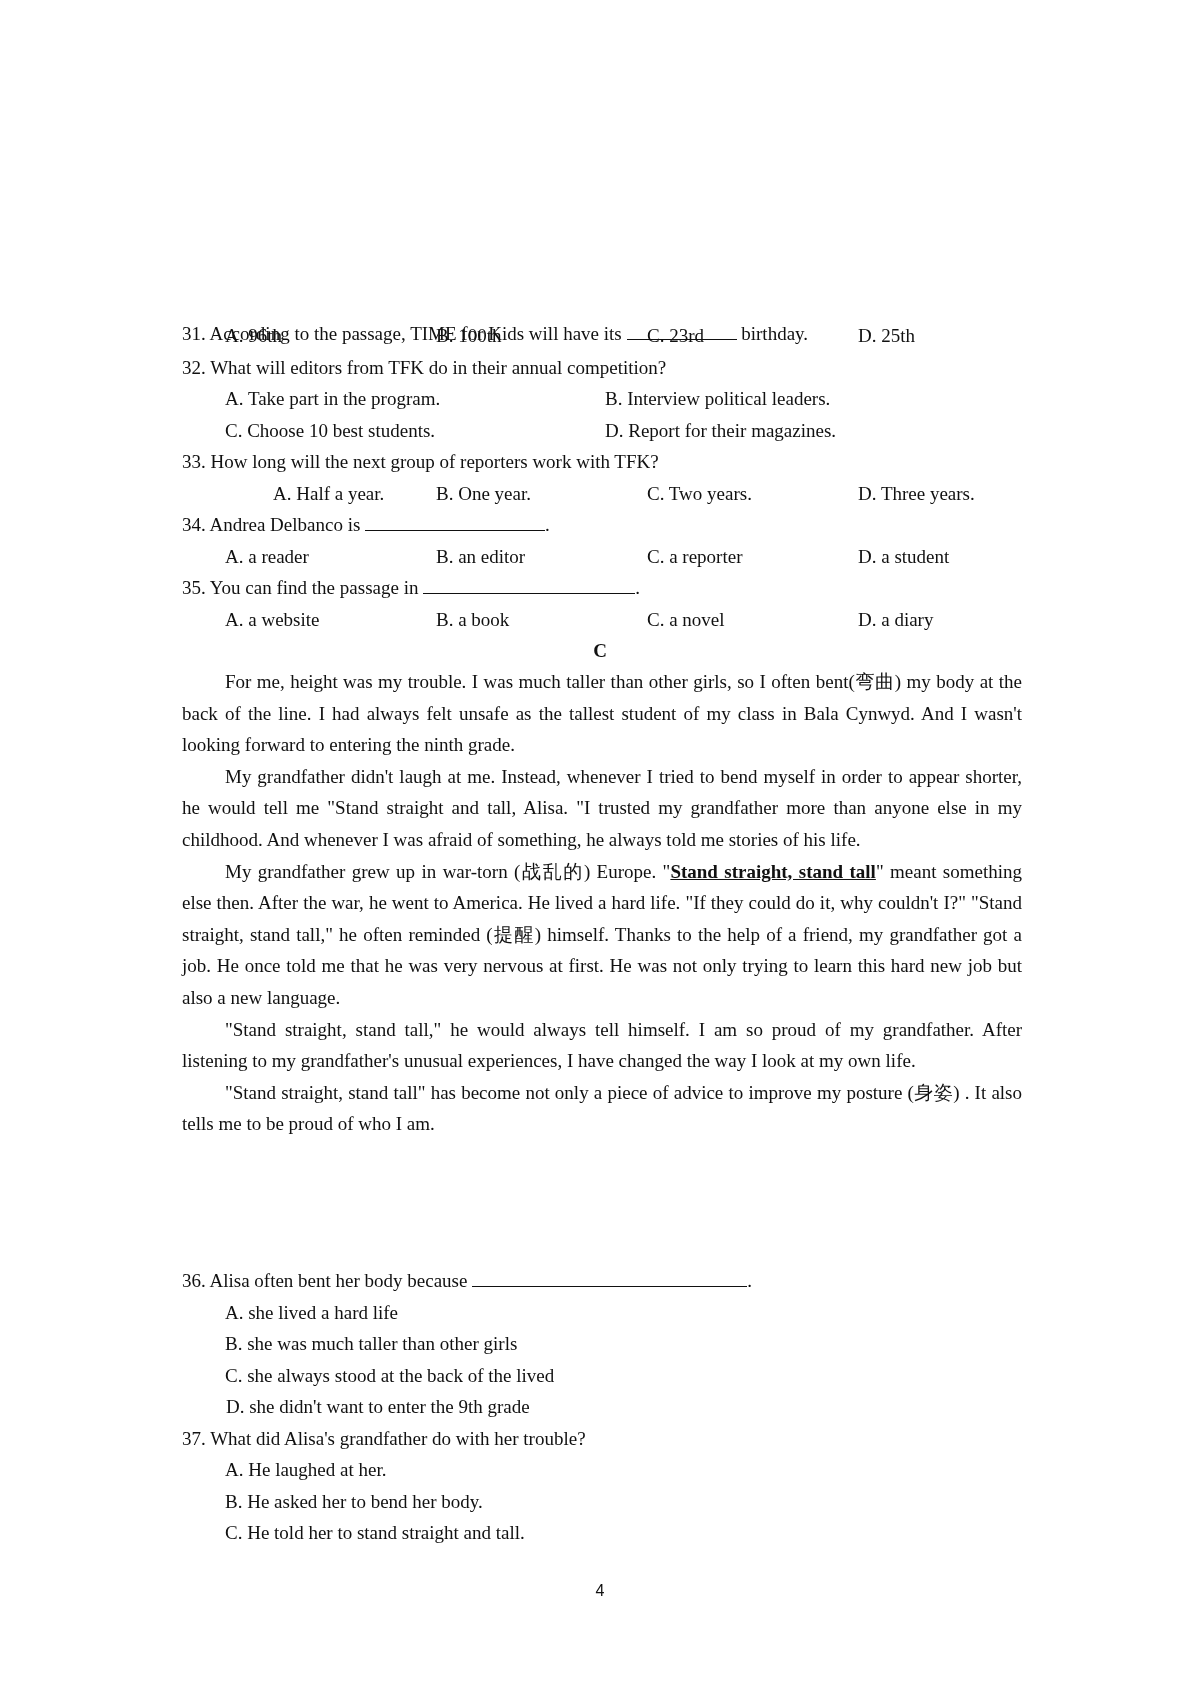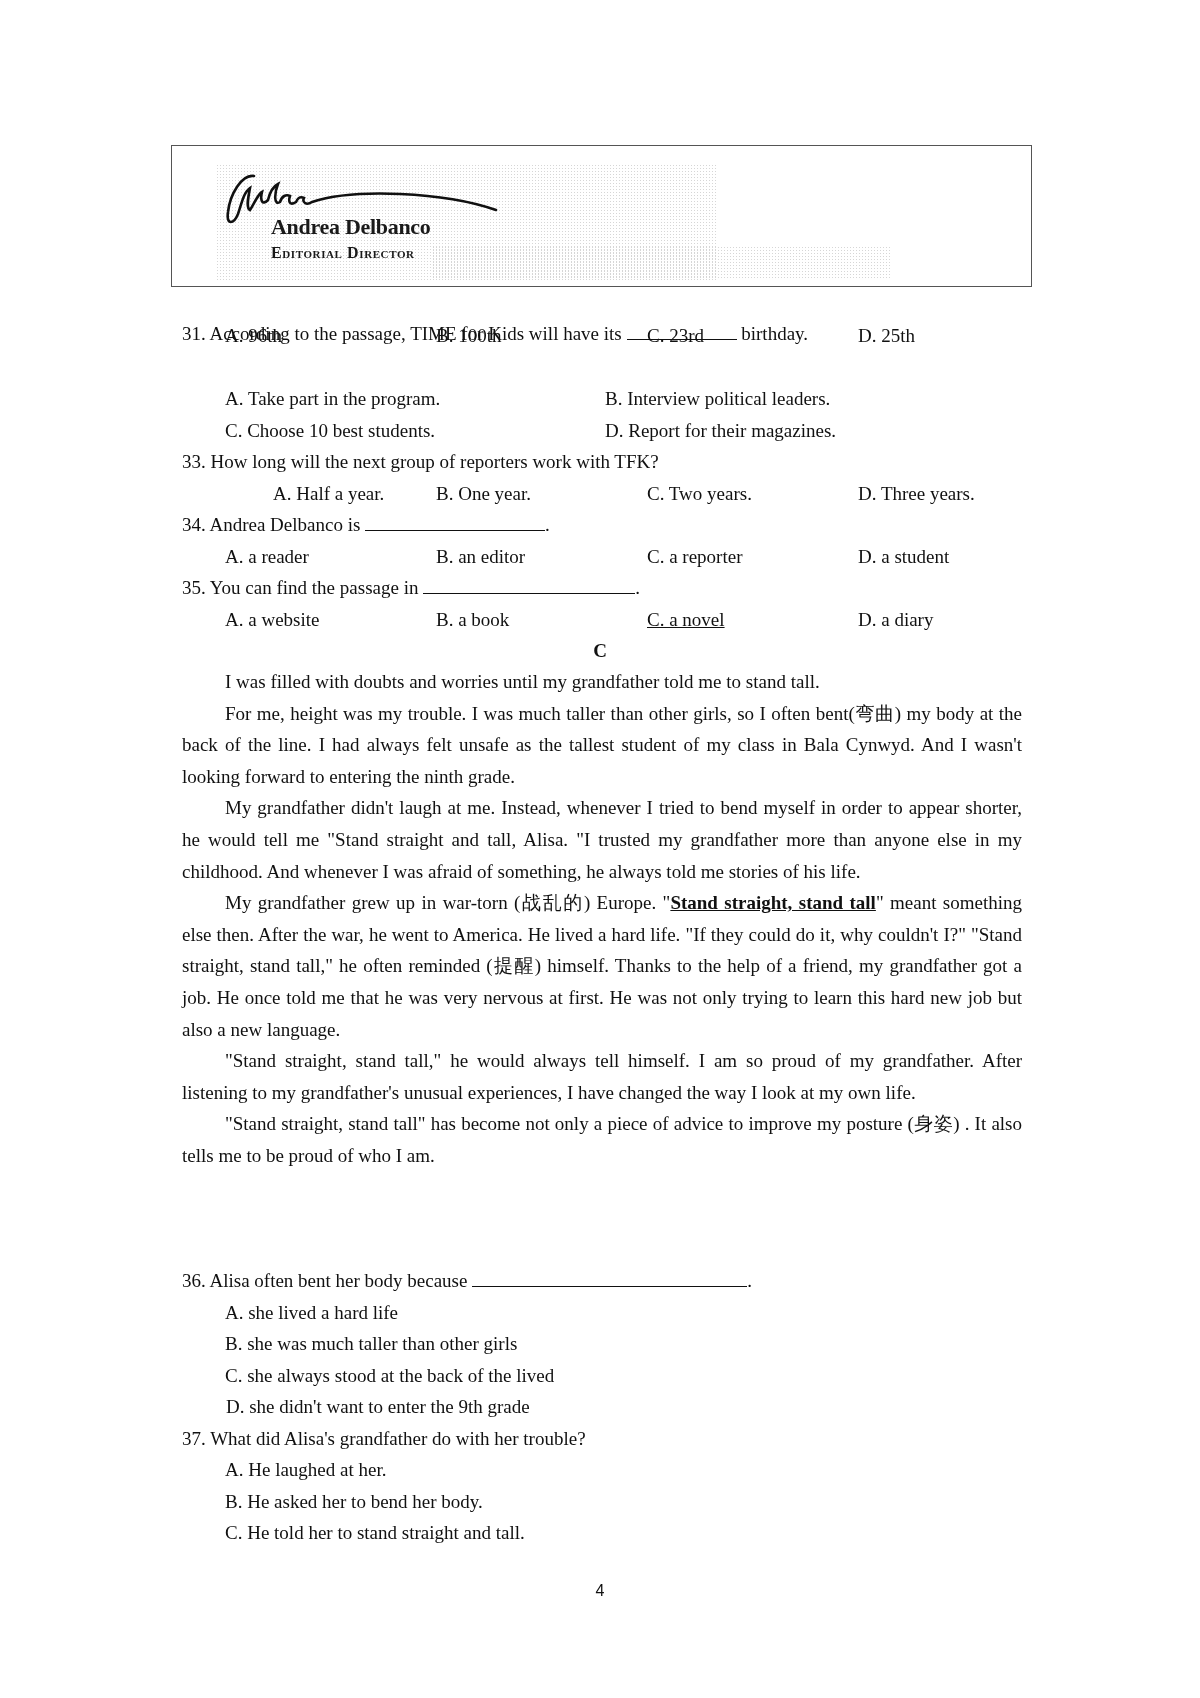--- a/index.html
+++ b/index.html
@@ -29,41 +29,36 @@
   .blank { display: inline-block; border-bottom: 1px solid #111; height: 16px; vertical-align: baseline; }
   .ul-bold { font-weight: bold; text-decoration: underline; }
   .pagenum { position: absolute; top: 1582px; left: 0; width: 1200px; text-align: center;
              font-family: "Liberation Sans", sans-serif; font-size: 16px; }
 </style>
 </head>
 <body>
 
 <div class="page">
 
-  <div class="sigbox">
-    <div class="sig-dots"></div>
-    <div class="sig-dots2"></div>
-    <svg class="signature" viewBox="0 0 280 72">
-      <path d="M30 12 C 18 10, 6 30, 4 48 C 2 62, 10 60, 14 50 C 18 38, 20 28, 26 24 C 24 34, 22 44, 26 46 C 30 40, 34 30, 38 28 C 36 36, 38 42, 44 36 C 46 28, 50 22, 54 20 C 50 30, 50 42, 56 38 C 58 32, 62 30, 66 32 C 64 38, 66 42, 72 38 C 74 34, 76 32, 80 34 C 78 38, 82 42, 88 38 C 130 24, 220 28, 272 46" fill="none" stroke="#111" stroke-width="2.6" stroke-linecap="round"></path>
-    </svg>
-    <div class="sig-name">Andrea Delbanco</div>
-    <div class="sig-title">Editorial Director</div>
-  </div>
 
   <div class="line" style="top:294px;margin-top:29px;">
     <span>31.</span>
     <span>According to the passage, TIME for Kids will have its</span>
     <span class="blank" style="width:110px;"></span>
     <span>birthday.</span>
   </div>
   <div class="opt" style="top:325px;left:225px;">A. 96th</div>
   <div class="opt" style="top:325px;left:436px;">B. 100th</div>
   <div class="opt" style="top:325px;left:647px;">C. 23rd</div>
   <div class="opt" style="top:325px;left:858px;">D. 25th</div>
 
+  <div class="line" style="top:357px;">
+    <span>32.</span>
+    <span>What will editors from TFK do in their annual competition?</span>
+  </div>
   <div class="opt" style="top:388px;left:225px;">A. Take part in the program.</div>
   <div class="opt" style="top:388px;left:605px;">B. Interview political leaders.</div>
   <div class="opt" style="top:420px;left:225px;">C. Choose 10 best students.</div>
   <div class="opt" style="top:420px;left:605px;">D. Report for their magazines.</div>
 
   <div class="line" style="top:451px;">
     <span>33.</span>
     <span>How long will the next group of reporters work with TFK?</span>
   </div>
   <div class="opt" style="top:483px;left:225px;margin-left:48px;">A. Half a year.</div>
@@ -81,27 +76,26 @@
   <div class="opt" style="top:546px;left:647px;">C. a reporter</div>
   <div class="opt" style="top:546px;left:858px;">D. a student</div>
 
   <div class="line" style="top:577px;">
     <span>35.</span>
     <span>You can find the passage in</span>
     <span class="blank" style="width:212px;"></span><span>.</span>
   </div>
   <div class="opt" style="top:609px;left:225px;">A. a website</div>
   <div class="opt" style="top:609px;left:436px;">B. a book</div>
-  <div class="opt" style="top:609px;left:647px;text-decoration:underline;">C. a novel</div>
+  <div class="opt" style="top:609px;left:647px;">C. a novel</div>
   <div class="opt" style="top:609px;left:858px;">D. a diary</div>
 
   <div class="center" style="top:640px;">C</div>
 
   <div class="para" style="top:666px;">
-    <p>I was filled with doubts and worries until my grandfather told me to stand tall.</p>
     <p>For me, height was my trouble. I was much taller than other girls, so I often bent(弯曲) my body at the back of the line. I had always felt unsafe as the tallest student of my class in Bala Cynwyd. And I wasn't looking forward to entering the ninth grade.</p>
     <p>My grandfather didn't laugh at me. Instead, whenever I tried to bend myself in order to appear shorter, he would tell me "Stand straight and tall, Alisa. "I trusted my grandfather more than anyone else in my childhood. And whenever I was afraid of something, he always told me stories of his life.</p>
     <p><span>My grandfather grew up in war-torn (战乱的) Europe. "</span><span class="ul-bold">Stand straight, stand tall</span><span>" meant something else then. After the war, he went to America. He lived a hard life. "If they could do it, why couldn't I?" "Stand straight, stand tall," he often reminded (提醒) himself. Thanks to the help of a friend, my grandfather got a job. He once told me that he was very nervous at first. He was not only trying to learn this hard new job but also a new language.</span></p>
     <p>"Stand straight, stand tall," he would always tell himself. I am so proud of my grandfather. After listening to my grandfather's unusual experiences, I have changed the way I look at my own life.</p>
     <p>"Stand straight, stand tall" has become not only a piece of advice to improve my posture (身姿) . It also tells me to be proud of who I am.</p>
   </div>
 
   <div class="line" style="top:1270px;">
     <span>36.</span>
     <span>Alisa often bent her body because</span>

